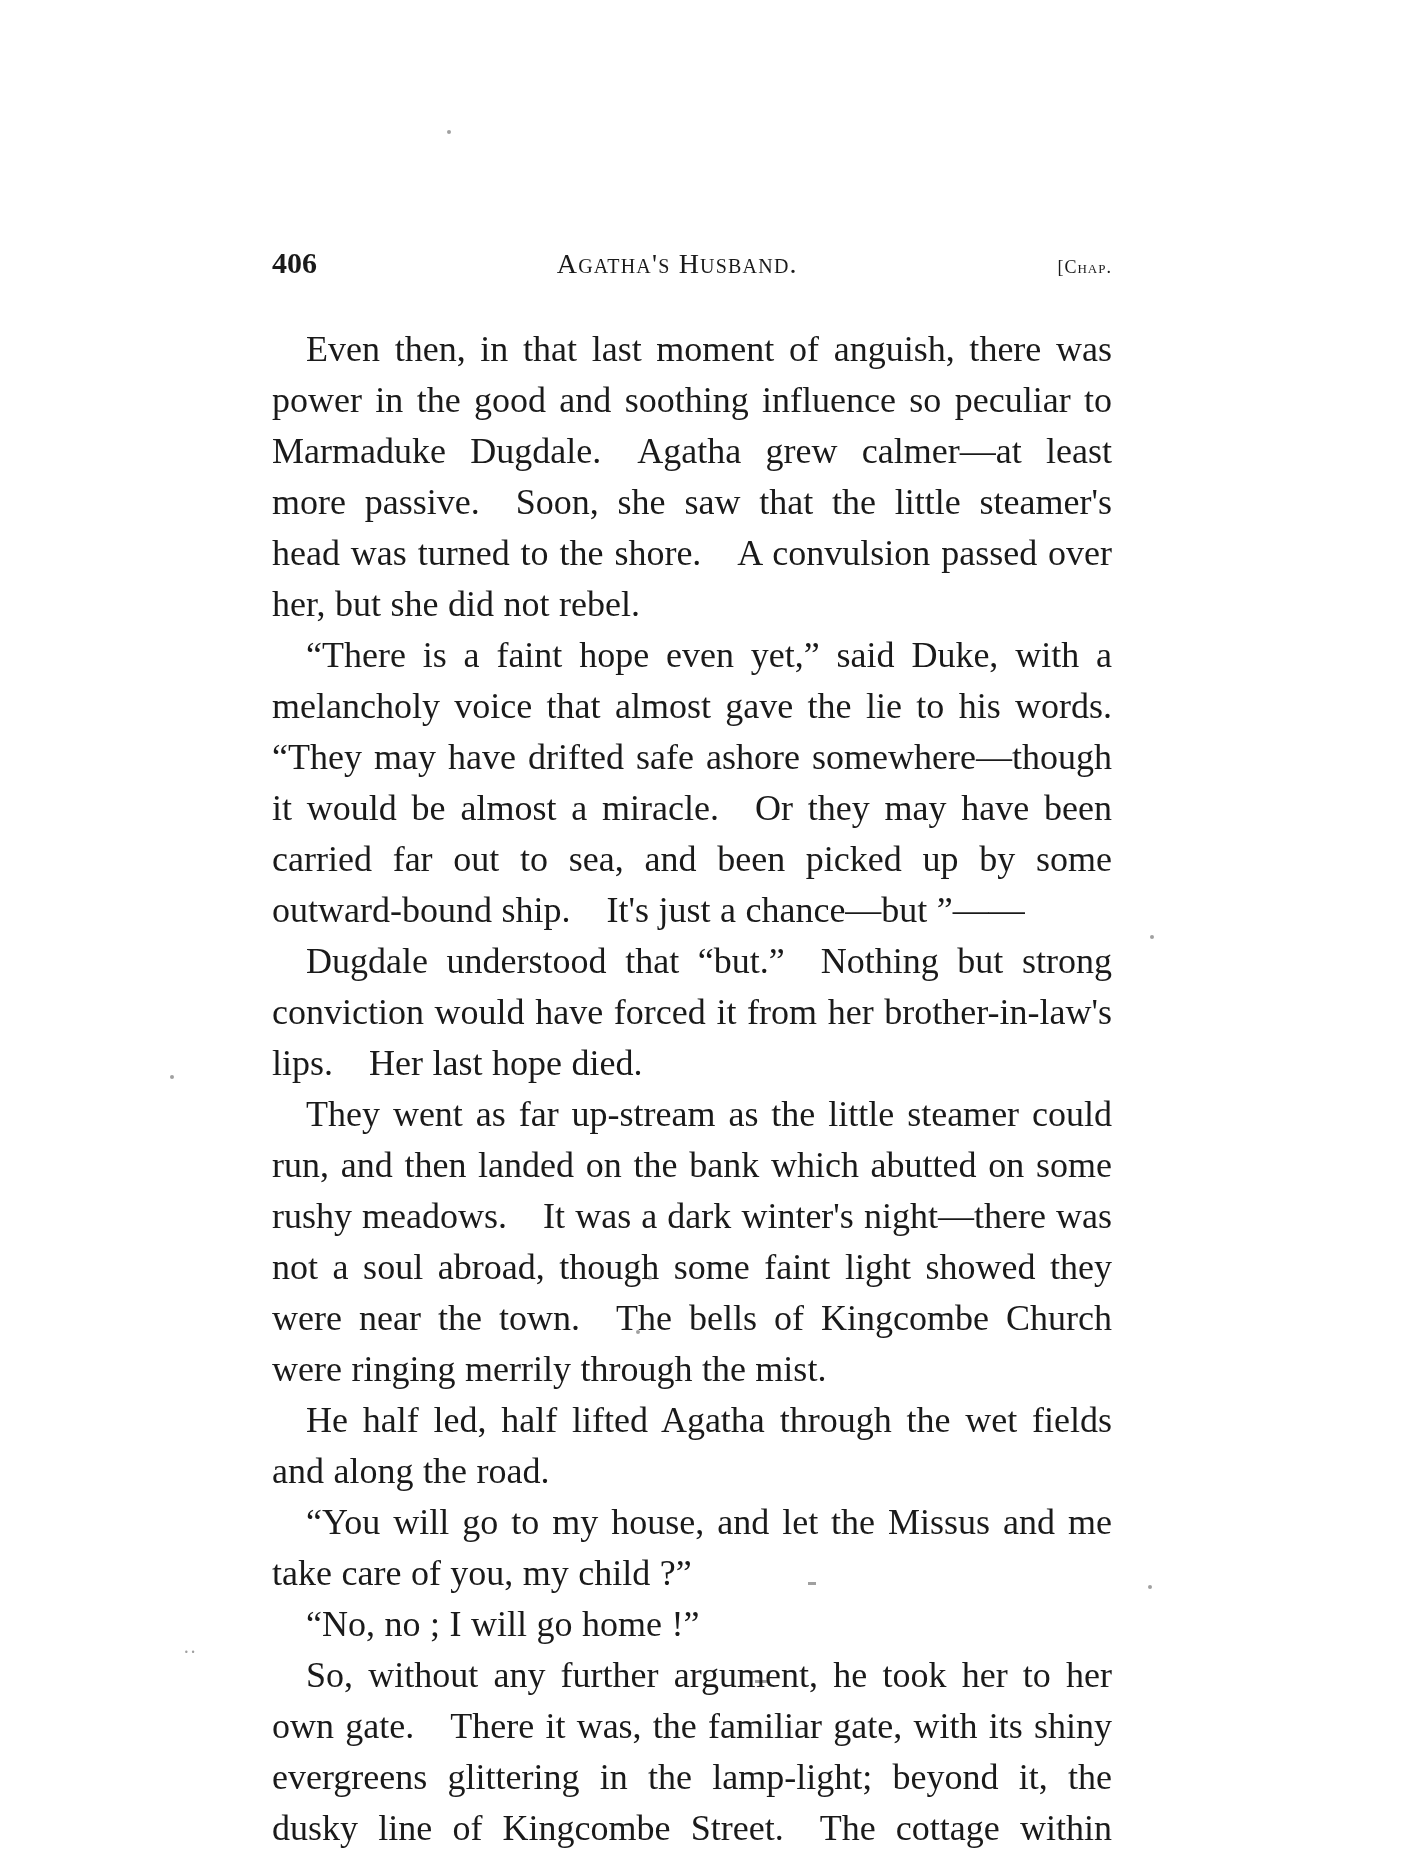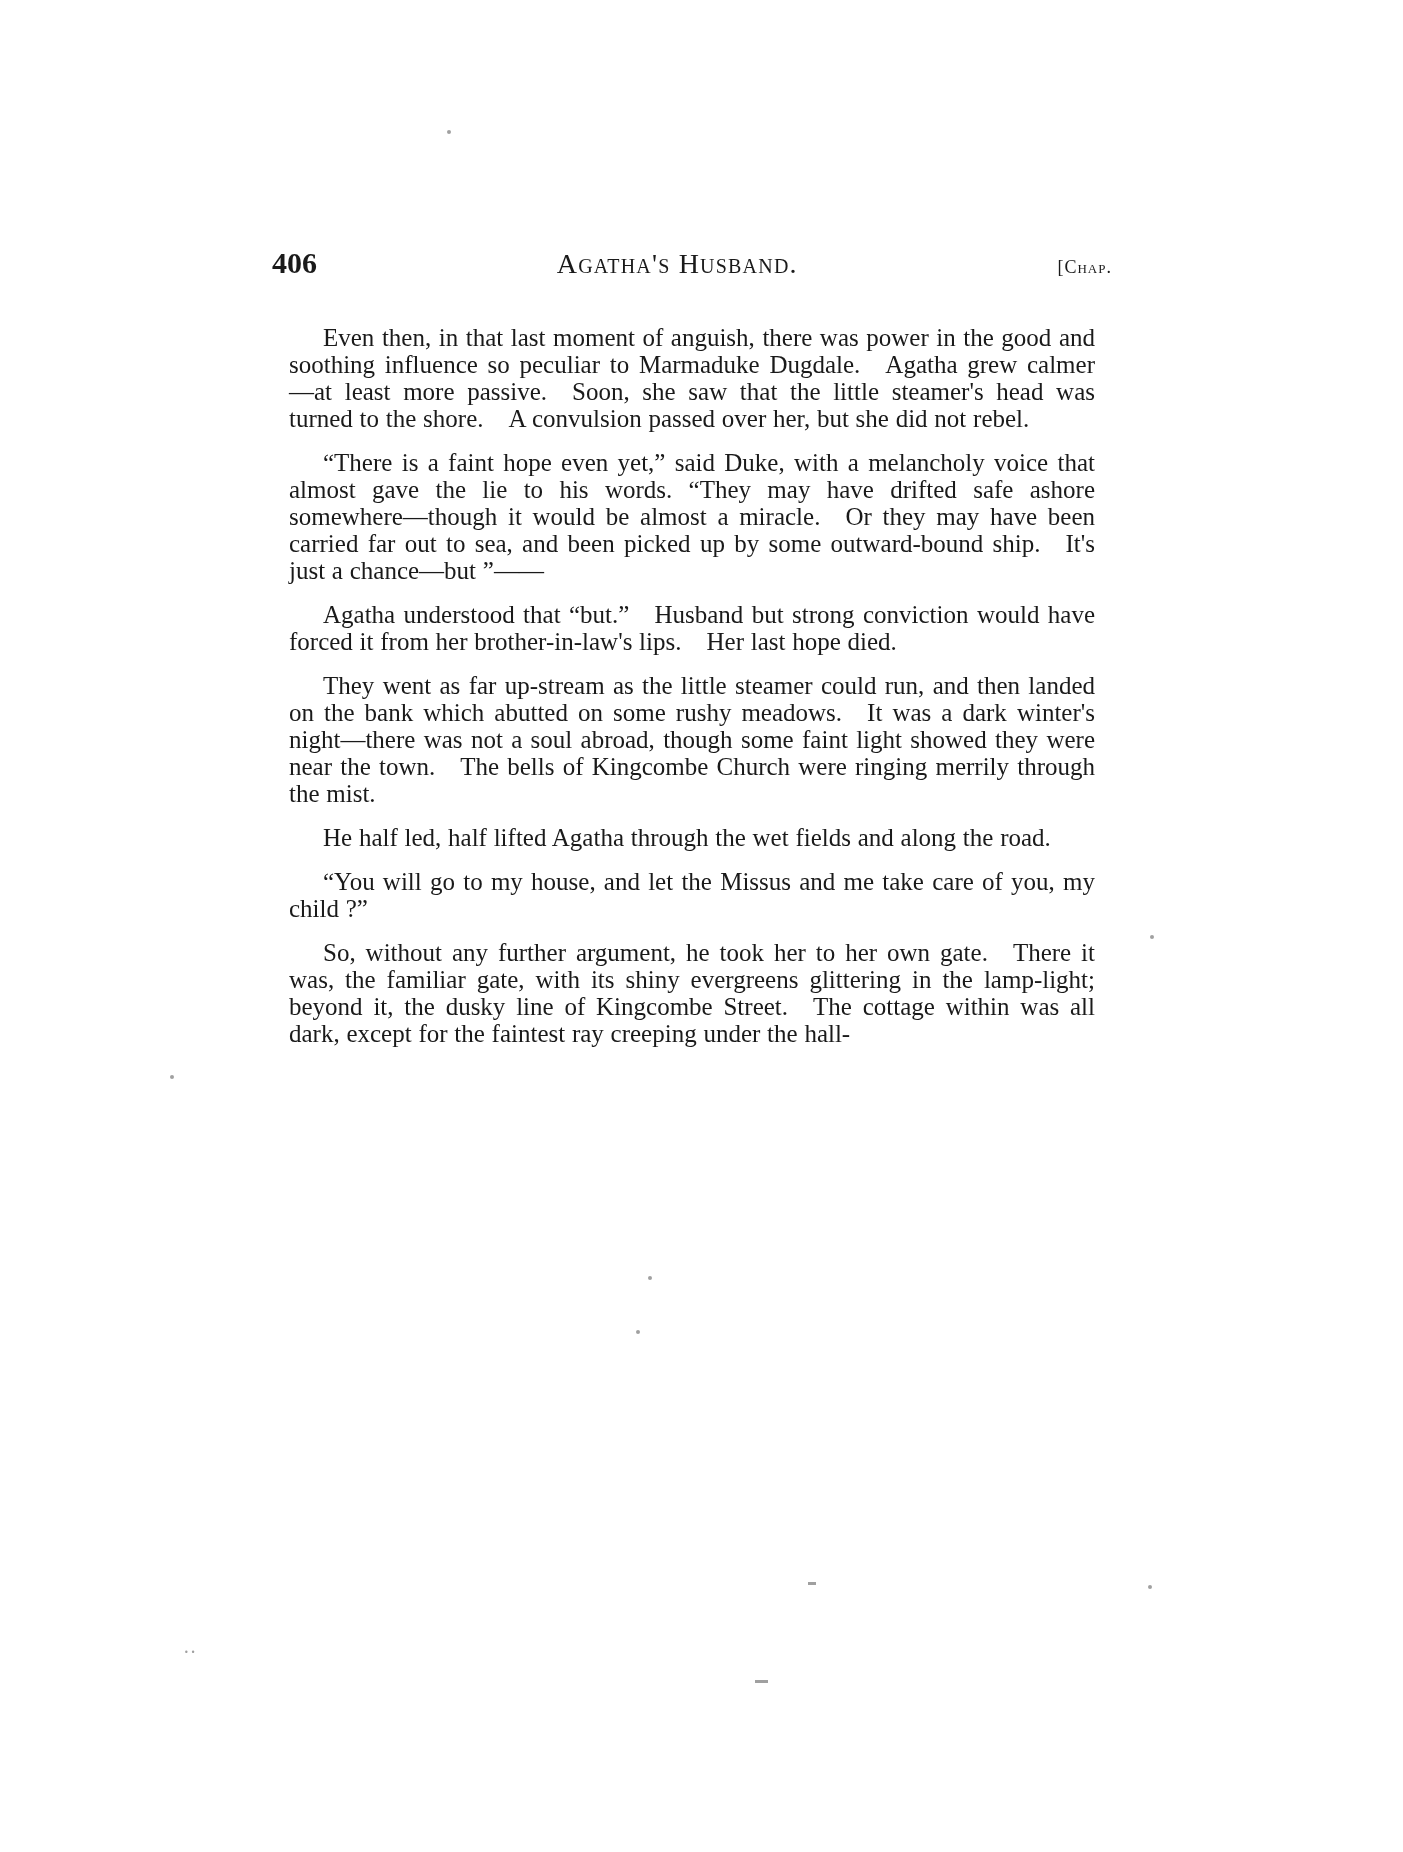--- a/index.html
+++ b/index.html
@@ -52,23 +52,23 @@
     margin-left: -20px;
     margin-top: 48px;
   }
   .head-right {
     flex: 0 0 auto;
     font-variant: small-caps;
     font-size: 18px;
     letter-spacing: 1px;
   }
   p.para {
-    margin: 17px;
-    font-size: 25px;
-    line-height: 27px;
+    margin: 0;
+    font-size: 36px;
+    line-height: 51px;
     text-align: justify;
     text-indent: 34px;
     word-spacing: 0.5px;
     hyphens: manual;
   }
   
   .speck {
     position: absolute;
     background: #6d6d6d;
     opacity: 0.65;
@@ -97,20 +97,21 @@
   <div class="text-block">
 
     <div class="running-head">
       <span class="folio">406</span>
       <span class="head-title">Agatha's Husband.</span>
       <span class="head-right">[Chap.</span>
     </div>
 
     <p class="para">Even then, in that last moment of anguish, there was power in the good and soothing influence so peculiar to Marmaduke Dugdale. Agatha grew calmer—at least more passive. Soon, she saw that the little steamer's head was turned to the shore. A convulsion passed over her, but she did not rebel.</p>
     <p class="para">“There is a faint hope even yet,” said Duke, with a melancholy voice that almost gave the lie to his words. “They may have drifted safe ashore somewhere—though it would be almost a miracle. Or they may have been carried far out to sea, and been picked up by some outward-bound ship. It's just a chance—but ”——</p>
-    <p class="para">Agatha understood that “but.” Husband but strong conviction would have forced it from her brother-in-law's lips. Her last hope died.</p>
+    <p class="para">Dugdale understood that “but.” Nothing but strong conviction would have forced it from her brother-in-law's lips. Her last hope died.</p>
     <p class="para">They went as far up-stream as the little steamer could run, and then landed on the bank which abutted on some rushy meadows. It was a dark winter's night—there was not a soul abroad, though some faint light showed they were near the town. The bells of Kingcombe Church were ringing merrily through the mist.</p>
     <p class="para">He half led, half lifted Agatha through the wet fields and along the road.</p>
     <p class="para">“You will go to my house, and let the Missus and me take care of you, my child ?”</p>
+    <p class="para">“No, no ;  I will go home !”</p>
     <p class="para">So, without any further argument, he took her to her own gate. There it was, the familiar gate, with its shiny evergreens glittering in the lamp-light; beyond it, the dusky line of Kingcombe Street. The cottage within was all dark, except for the faintest ray creeping under the hall-</p>
 
   </div>
 </div>
 
 </body></html>

